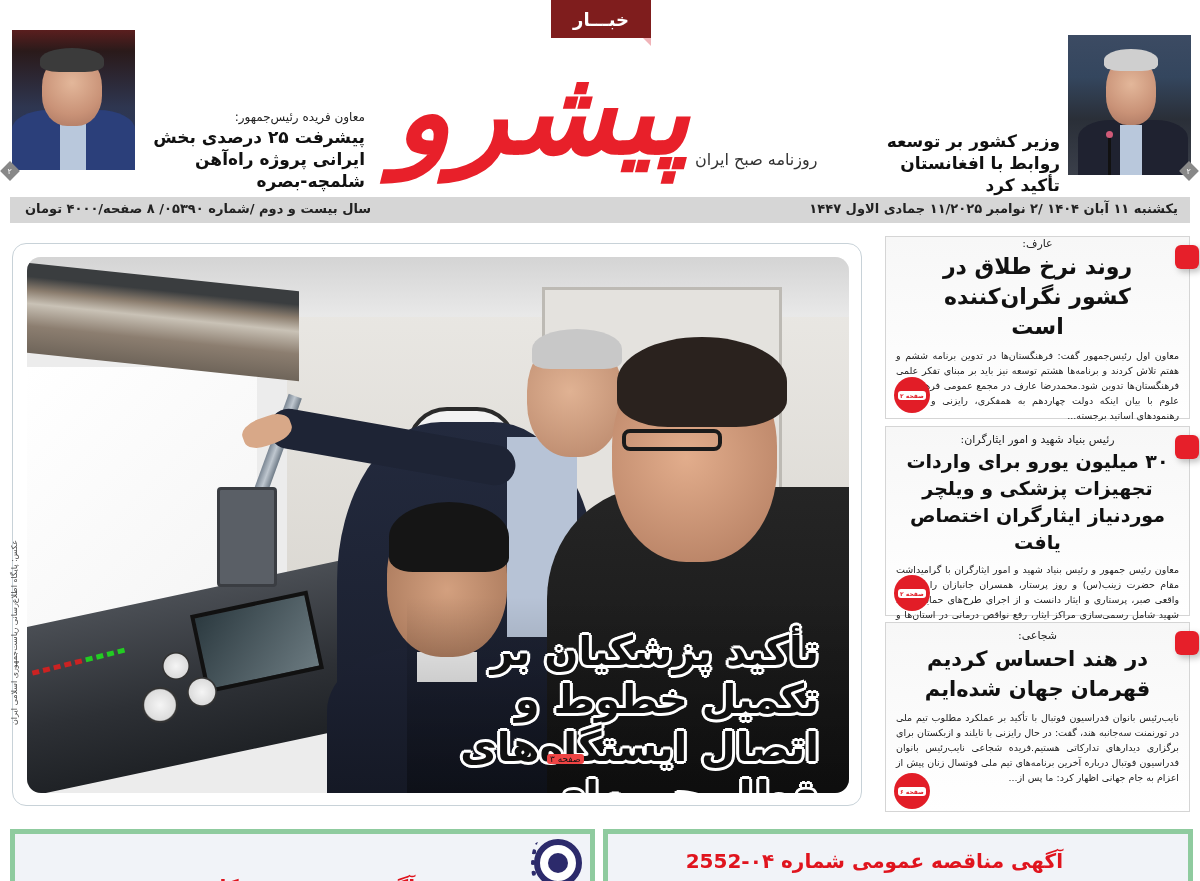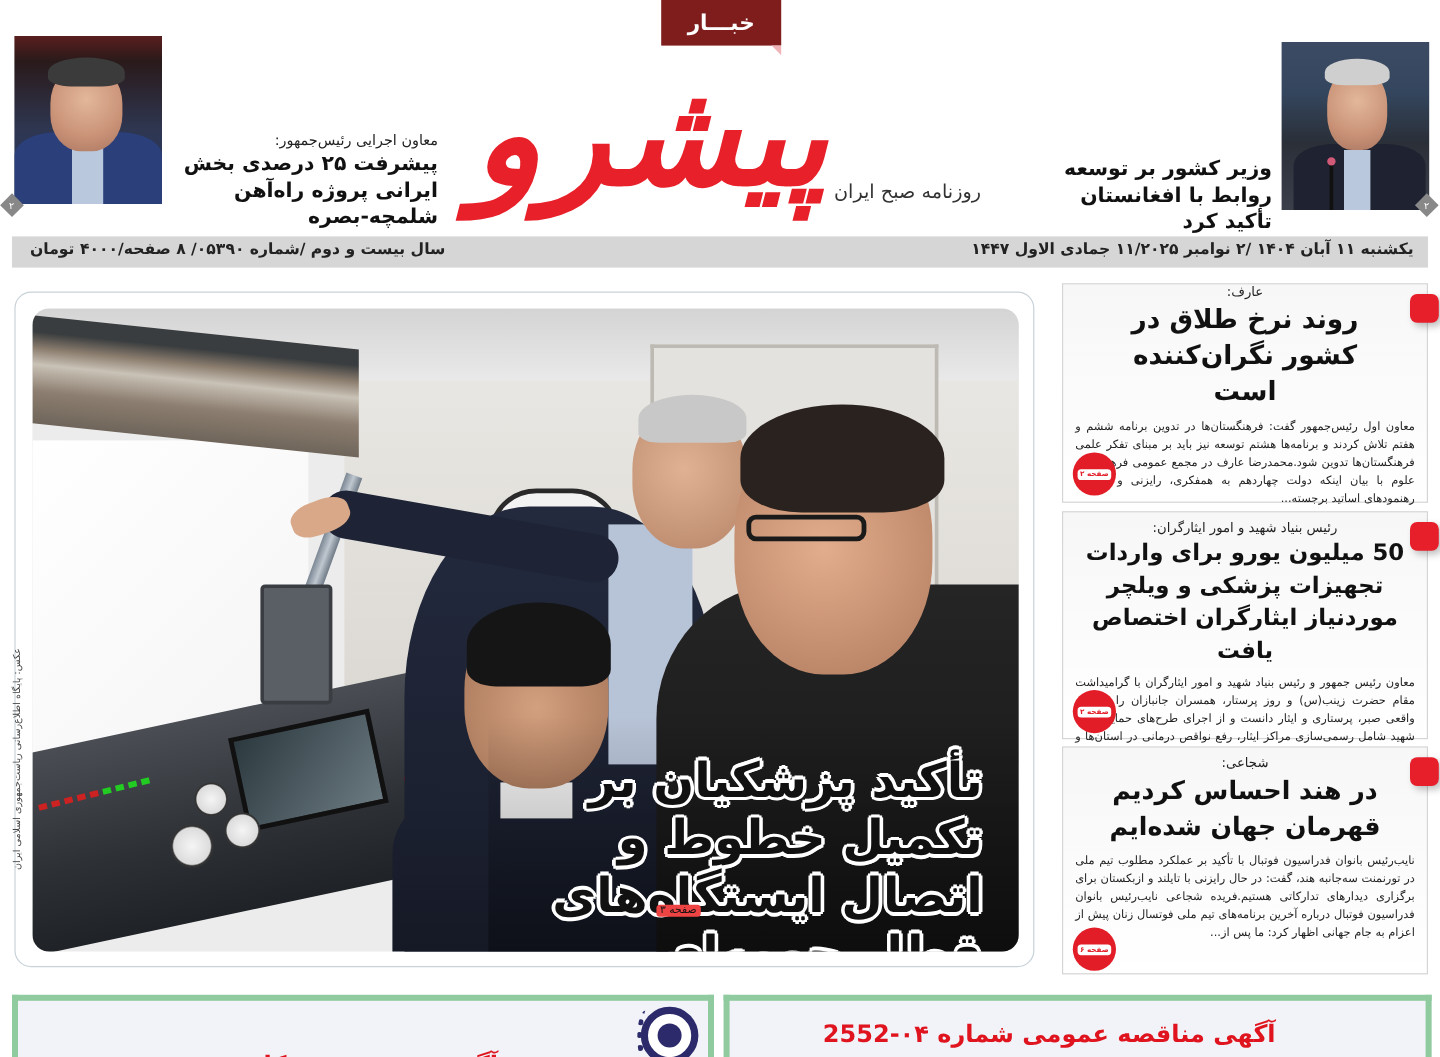--- a/index.html
+++ b/index.html
@@ -217,21 +217,21 @@
     <div class="teaser-photo photo-man-left" style="left:12px; top:0;">
       <div class="suit-blue" style="left:0; top:80px; width:123px; height:65px;"></div>
       <div class="shirt" style="left:48px; top:90px; width:26px; height:50px;"></div>
       <div class="face" style="left:30px; top:24px; width:60px; height:72px;"></div>
       <div class="hair-dark" style="left:28px; top:18px; width:64px; height:24px;"></div>
     </div>
     <div class="page-diamond" style="left:3px; top:134px;">
         <span>۲</span>
       </div>
     <div class="teaser-text" style="left:140px; top:80px; width:225px;">
-      <div class="teaser-kicker">معاون اجرایی رئیس‌جمهور:</div>
+      <div class="teaser-kicker">معاون فریده رئیس‌جمهور:</div>
       <div class="teaser-title">پیشرفت ۲۵ درصدی بخش ایرانی پروژه راه‌آهن شلمچه-بصره</div>
     </div>
   </div>
 </header>
 
 <div class="datebar">
   <span class="date-text">یکشنبه  ۱۱ آبان ۱۴۰۴ /۲ نوامبر  ۱۱/۲۰۲۵ جمادی الاول ۱۴۴۷</span>
   <span class="issue-text">سال بیست و دوم /شماره ۰۵۳۹۰/ ۸ صفحه/۴۰۰۰ تومان</span>
 </div>
 
@@ -278,21 +278,21 @@
   <div class="story-title" style="padding-left:30px; padding-right:30px;">روند نرخ طلاق در کشور نگران‌کننده است</div>
   <div class="story-body">معاون اول رئیس‌جمهور گفت: فرهنگستان‌ها در تدوین برنامه ششم و هفتم تلاش کردند و برنامه‌ها هشتم توسعه نیز باید بر مبنای تفکر علمی فرهنگستان‌ها تدوین شود.محمدرضا عارف در مجمع عمومی فرهنگستان علوم با بیان اینکه دولت چهاردهم به همفکری، رایزنی و دریافت رهنمودهای اساتید برجسته...</div>
   <div class="story-badge" style="top:140px;">
       <span>صفحه ۲</span>
     </div>
 </div>
 
 <div class="story" style="top:426px; height:190px;">
   <div class="story-tab"></div>
   <div class="story-kicker" style="margin-top:6px;">رئیس بنیاد شهید و امور ایثارگران:</div>
-  <div class="story-title" style="font-size:19px; line-height:27px;">50 میلیون یورو برای واردات تجهیزات پزشکی و ویلچر موردنیاز ایثارگران اختصاص یافت</div>
+  <div class="story-title" style="font-size:19px; line-height:27px;">۳۰ میلیون یورو برای واردات تجهیزات پزشکی و ویلچر موردنیاز ایثارگران اختصاص یافت</div>
   <div class="story-body">معاون رئیس جمهور و رئیس بنیاد شهید و امور ایثارگران با گرامیداشت مقام حضرت زینب(س) و روز پرستار، همسران جانبازان را مصداق واقعی صبر، پرستاری و ایثار دانست و از اجرای طرح‌های حمایتی بنیاد شهید شامل رسمی‌سازی مراکز ایثار، رفع نواقص درمانی در استان‌ها و تخصیص...</div>
   <div class="story-badge" style="top:148px;">
       <span>صفحه ۲</span>
     </div>
 </div>
 
 <div class="story" style="top:622px; height:190px;">
   <div class="story-tab"></div>
   <div class="story-kicker" style="margin-top:6px;">شجاعی:</div>
   <div class="story-title" style="font-size:21px; padding-left:30px; padding-right:30px;">در هند احساس کردیم قهرمان جهان شده‌ایم</div>

